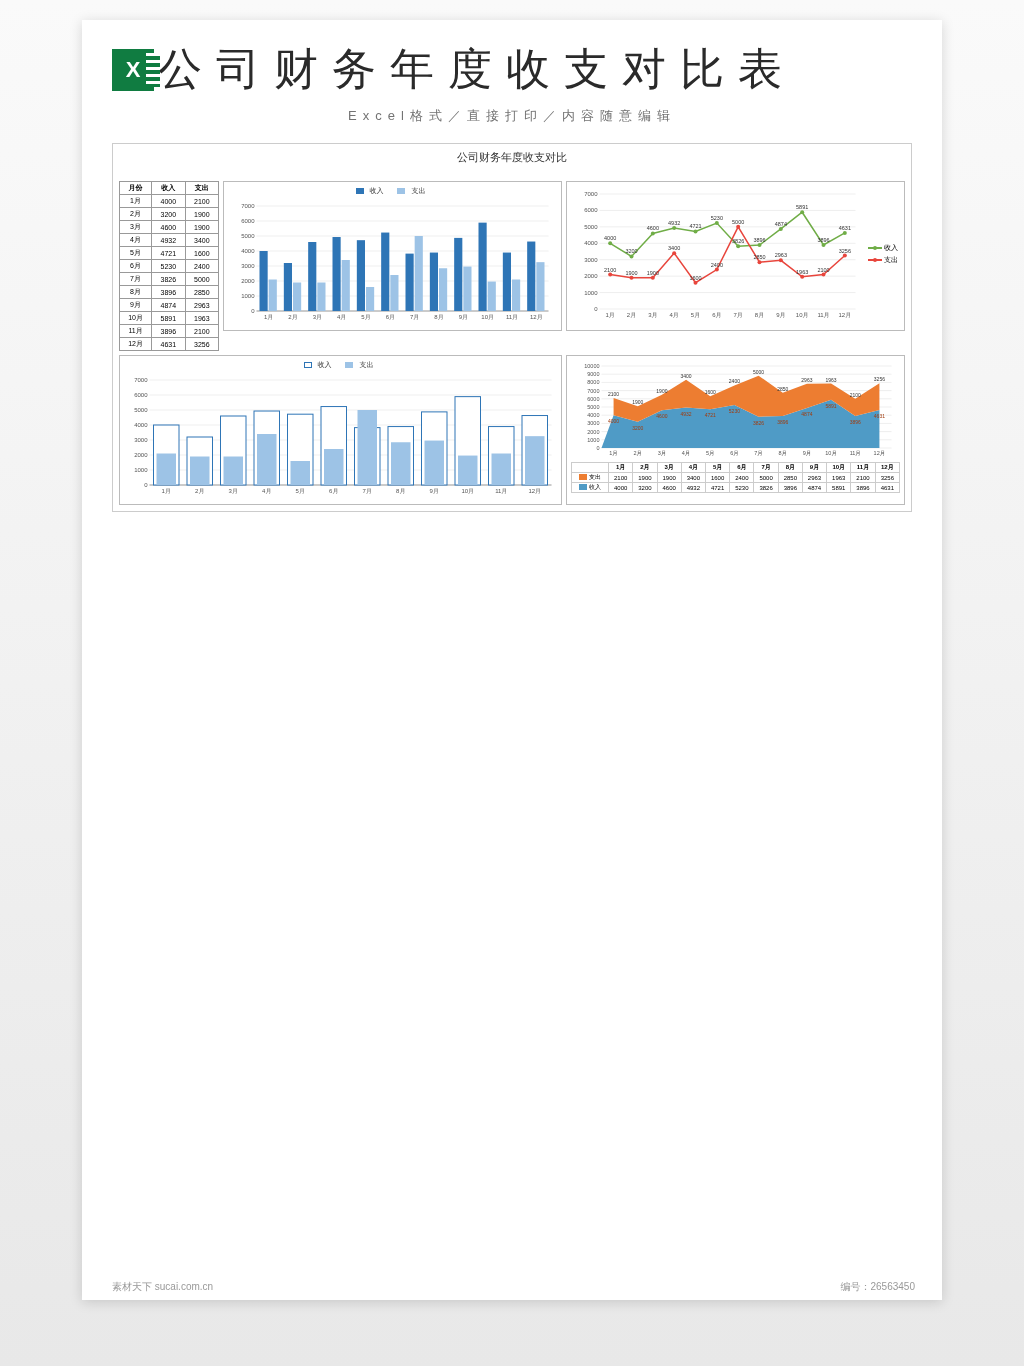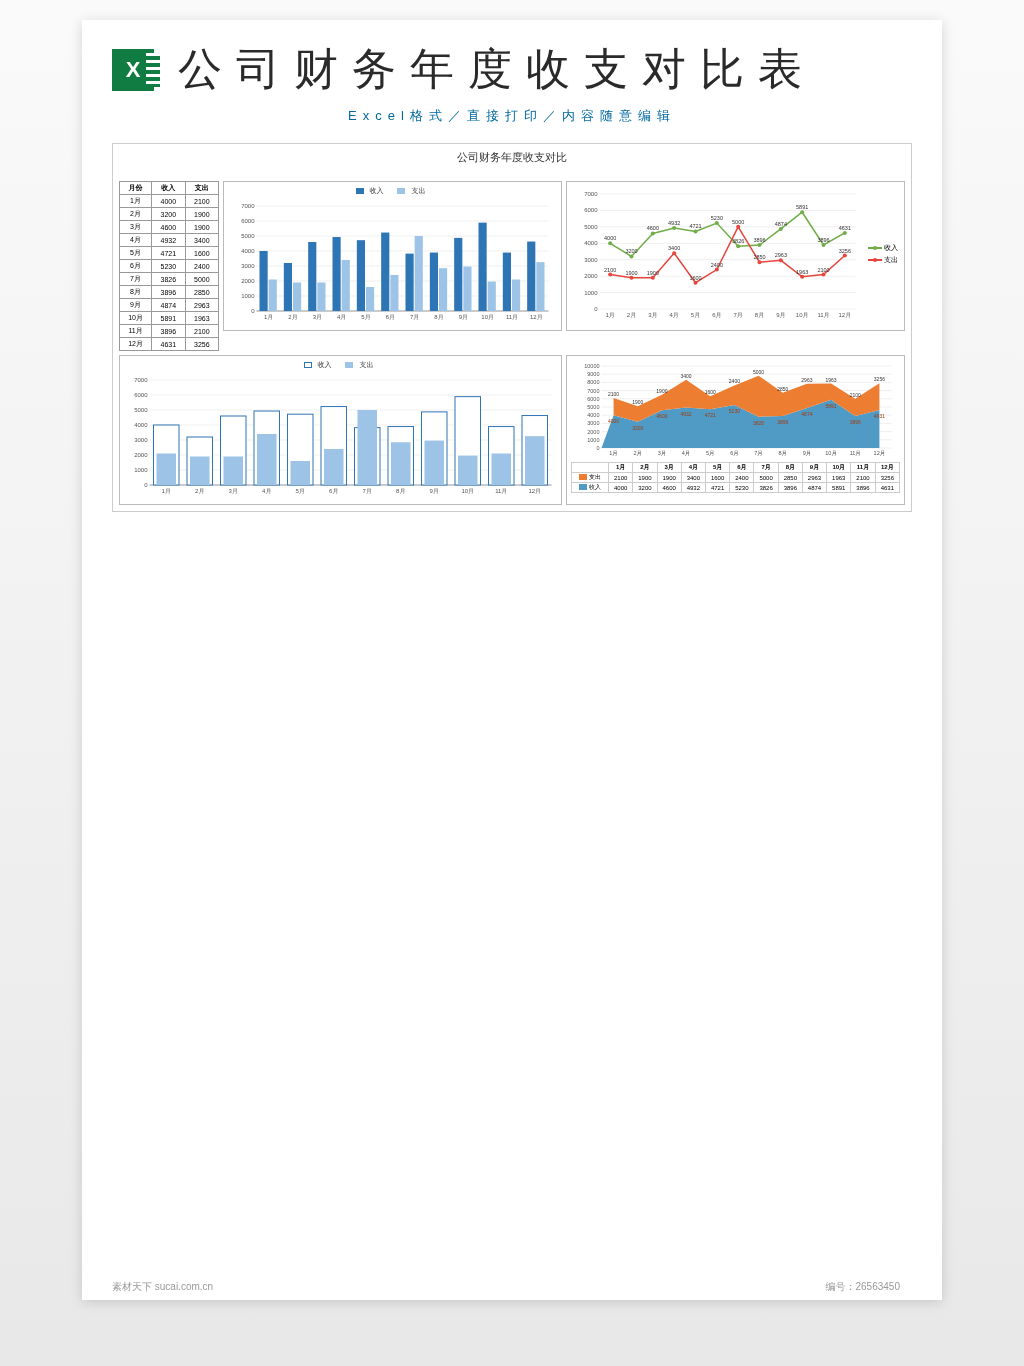--- a/index.html
+++ b/index.html
@@ -1,23 +1,23 @@
 <!DOCTYPE html>
 <html><head>
 <meta charset="utf-8">
 <style>
 *{box-sizing:border-box;margin:0;padding:0}
 body{background:linear-gradient(180deg,#fafafa 0%,#e8e8e8 100%);font-family:"Microsoft YaHei",Arial,sans-serif;width:1024px;height:1366px;overflow:hidden}
 .page{background:#fff;margin:20px auto;width:860px;min-height:1280px;box-shadow:0 2px 12px rgba(0,0,0,0.15);padding:20px 30px;position:relative}
-.header{display:flex;align-items:center;gap:24px;margin-bottom:8px}
+.header{display:flex;align-items:center;gap:4px;margin-bottom:8px}
 .excel-icon{width:42px;height:42px;background:#107c41;position:relative;display:flex;align-items:center;justify-content:center}
 .excel-icon::before{content:"X";color:#fff;font-size:22px;font-weight:bold;font-family:Arial}
 .excel-icon::after{content:"";position:absolute;right:-6px;top:4px;width:14px;height:34px;background:repeating-linear-gradient(180deg,#fff 0,#fff 3px,#107c41 3px,#107c41 7px)}
 .title{font-size:44px;font-weight:400;letter-spacing:14px;color:#2a2a2a}
-.subtitle{text-align:center;font-size:13px;color:#0369a1;letter-spacing:6px;margin-bottom:18px}
+.subtitle{text-align:center;font-size:13px;color:#737373;letter-spacing:6px;margin-bottom:18px}
 .doc-area{border:1px solid #ccc;padding:6px}
 .doc-title{text-align:center;font-size:11px;margin-bottom:16px;color:#333}
 .grid{display:grid;grid-template-columns:100px 1fr 1fr;grid-template-rows:auto auto;gap:4px}
 .data-table{grid-row:1/2;grid-column:1/2}
 .data-table table{border-collapse:collapse;width:100%;font-size:7px}
 .data-table th,.data-table td{border:1px solid #999;padding:1px 2px;text-align:center;height:11px}
 .chart{border:1px solid #bbb;background:#fff;position:relative;height:150px;padding:4px}
 .chart-legend{text-align:center;font-size:7px;color:#333;margin-bottom:2px}
 .chart-legend span{margin:0 4px}
 .sw{display:inline-block;width:8px;height:6px;vertical-align:middle;margin-right:2px}
@@ -26,21 +26,21 @@
 .sw-ao{background:#fff;border:1px solid #2e75b6}
 .line-legend{position:absolute;right:6px;top:40%;font-size:7px}
 .line-legend div{margin:2px 0}
 .ln{display:inline-block;width:14px;height:2px;vertical-align:middle;margin-right:2px;position:relative}
 .ln::after{content:"";position:absolute;width:4px;height:4px;border-radius:50%;left:5px;top:-1px}
 .ln-g{background:#70ad47}.ln-g::after{background:#70ad47}
 .ln-r{background:#e8453c}.ln-r::after{background:#e8453c}
 svg{display:block}
 .grid-line{stroke:#ddd;stroke-width:0.5}
 .dlabel{font-size:5.5px;fill:#333}
-.footer{position:absolute;bottom:6px;left:30px;right:42px;display:flex;justify-content:space-between;font-size:10px;color:#999}
+.footer{position:absolute;bottom:6px;left:30px;right:27px;display:flex;justify-content:space-between;font-size:10px;color:#999}
 .c1{grid-column:2/3}.c2{grid-column:3/4}
 .r2c1{grid-column:1/3;grid-row:2/3}.r2c2{grid-column:3/4;grid-row:2/3}
 .area-table{font-size:6px;border-collapse:collapse;width:100%;margin-top:2px}
 .area-table td,.area-table th{border:1px solid #ccc;padding:0 1px;text-align:center}
 </style>
 </head>
 <body>
 
 <div class="page">
   <div class="header">

